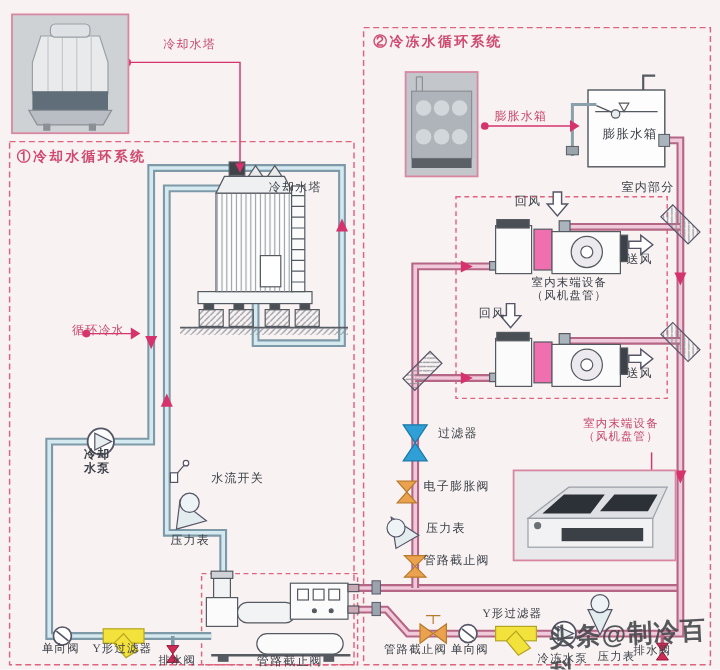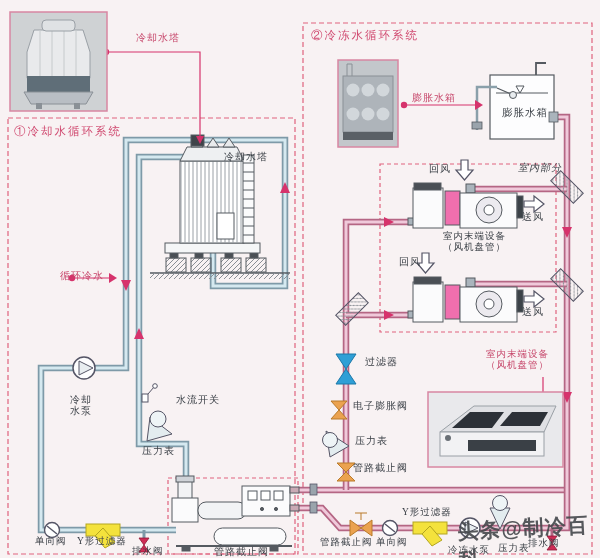--- a/index.html
+++ b/index.html
@@ -1,21 +1,21 @@
 <!DOCTYPE html>
 <html lang="zh"><head>
 <meta charset="utf-8">
 <style>
   html,body{margin:0;padding:0;}
   .stage{position:relative;width:600px;height:558px;background:#f8f2f3;overflow:hidden;
          font-family:"Liberation Serif", serif;}
   .stage svg{position:absolute;left:0;top:0;}
   .lbl{position:absolute;font-size:10px;color:#3b4047;white-space:nowrap;letter-spacing:1px;line-height:11px;}
   .lbl.pink{color:#c6466a;}
-  .lbl.title{font-size:11.5px;font-weight:normal;color:#d04a70;letter-spacing:2px;}
+  .lbl.title{font-size:11.5px;font-weight:bold;color:#d04a70;letter-spacing:2px;}
   .lbl.small{font-size:9.5px;}
   .lbl.center{text-align:left;}
   .two span{display:block;}
   .watermark{position:absolute;left:458px;top:514px;font-size:21px;font-weight:bold;
              color:#45484c;opacity:.9;letter-spacing:1px;transform:rotate(-3deg);
              font-family:"Liberation Sans",sans-serif;z-index:9;}
 </style>
 </head>
 <body>
 
@@ -287,34 +287,34 @@
     <circle cx="448" cy="438" r="3" fill="#6a7076"></circle>
   </g>
 </svg>
 
 <div class="lbl title" style="left:14px;top:126px;">①冷却水循环系统</div>
 <div class="lbl title" style="left:311px;top:30px;">②冷冻水循环系统</div>
 
 <div class="lbl pink" style="left:136px;top:32px;">冷却水塔</div>
 <div class="lbl" style="left:224px;top:151px;">冷却水塔</div>
 <div class="lbl pink" style="left:24px;top:270px;margin-left:36px;">循环冷水</div>
-<div class="lbl center two" style="left:70px;top:394px;">
+<div class="lbl center two" style="left:70px;top:374px;font-weight:bold;">
   <span>冷却</span>
   <span>水泵</span>
 </div>
 <div class="lbl" style="left:156px;top:394px;margin-left:20px;">水流开关</div>
 <div class="lbl" style="left:142px;top:445px;">压力表</div>
 <div class="lbl small" style="left:35px;top:536px;">单向阀</div>
 <div class="lbl small" style="left:77px;top:536px;">Y形过滤器</div>
 <div class="lbl small" style="left:132px;top:546px;">排水阀</div>
 <div class="lbl" style="left:214px;top:546px;">管路截止阀</div>
 
 <div class="lbl pink" style="left:412px;top:92px;">膨胀水箱</div>
 <div class="lbl" style="left:502px;top:107px;font-size:10.5px;">膨胀水箱</div>
-<div class="lbl" style="left:518px;top:162px;font-style:italic;">室内部分</div>
+<div class="lbl" style="left:518px;top:151px;">室内部分</div>
 
 <div class="lbl" style="left:429px;top:163px;">回风</div>
 <div class="lbl" style="left:399px;top:256px;">回风</div>
 <div class="lbl" style="left:522px;top:211px;">送风</div>
 <div class="lbl" style="left:522px;top:306px;">送风</div>
 
 <div class="lbl center two small" style="left:443px;top:231px;">
   <span>室内末端设备</span>
   <span>（风机盘管）</span>
 </div>

